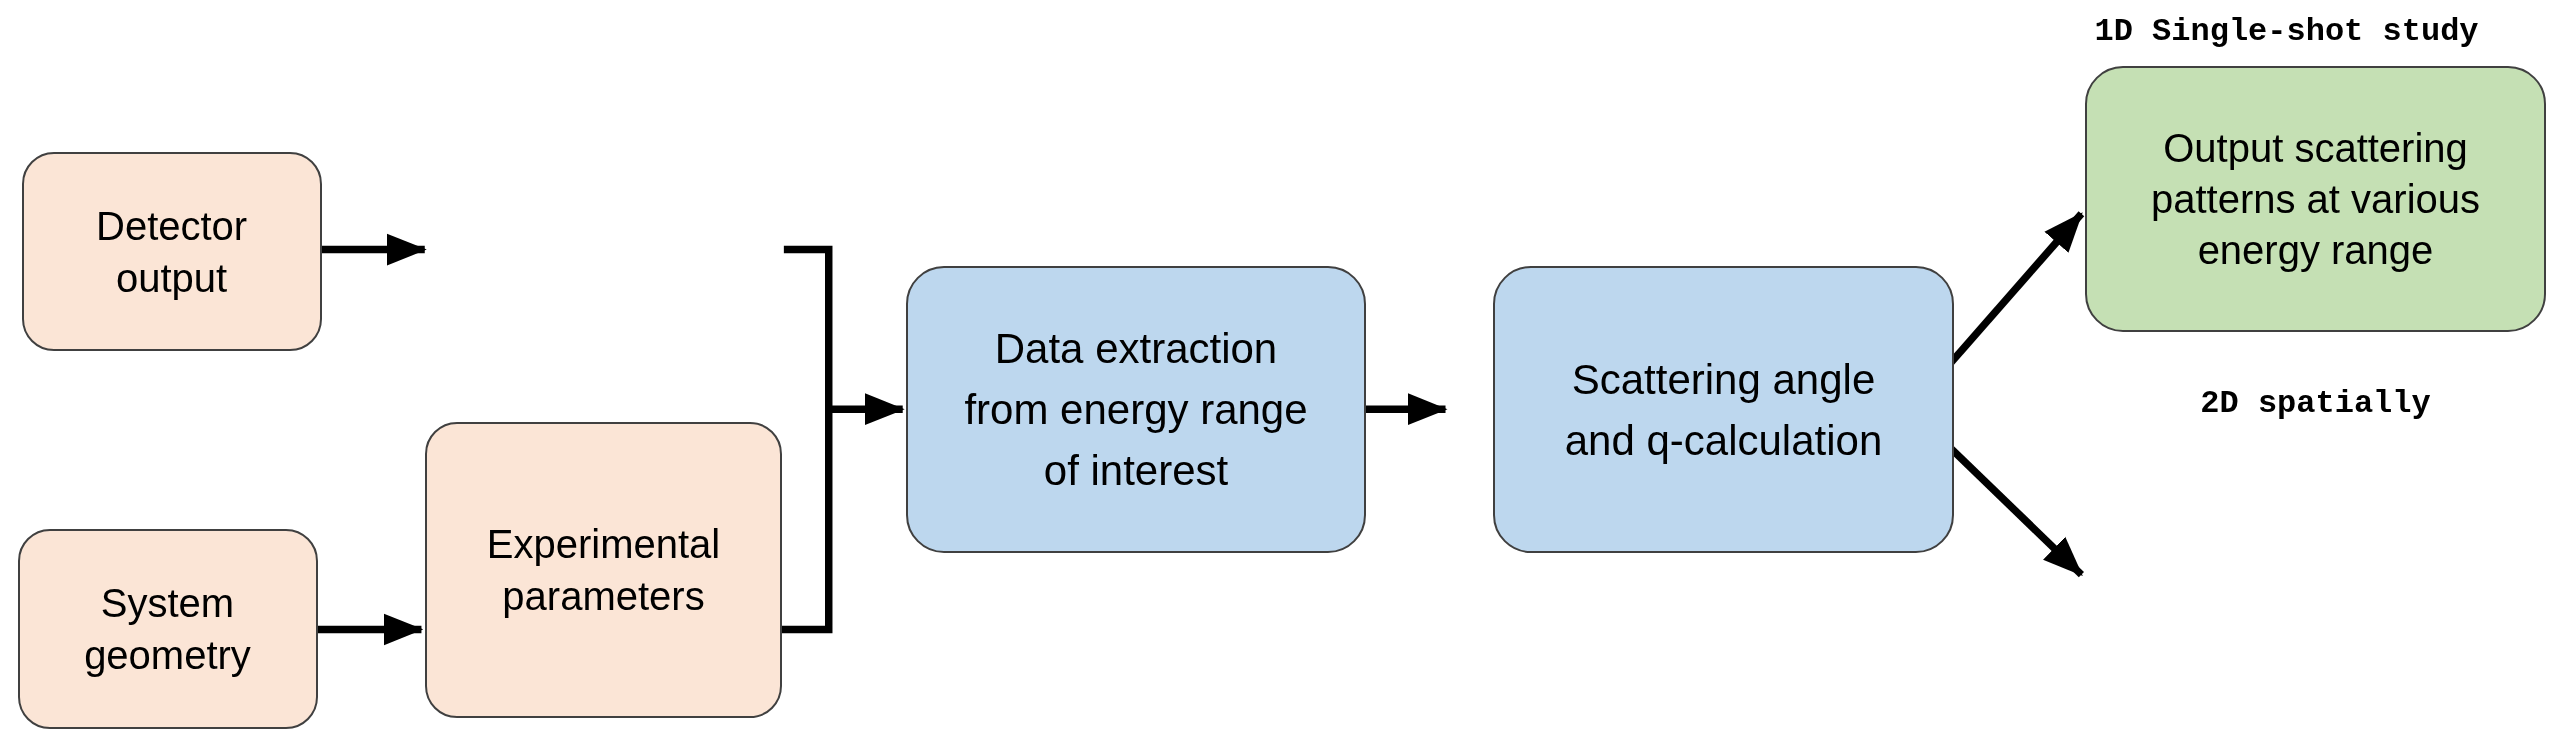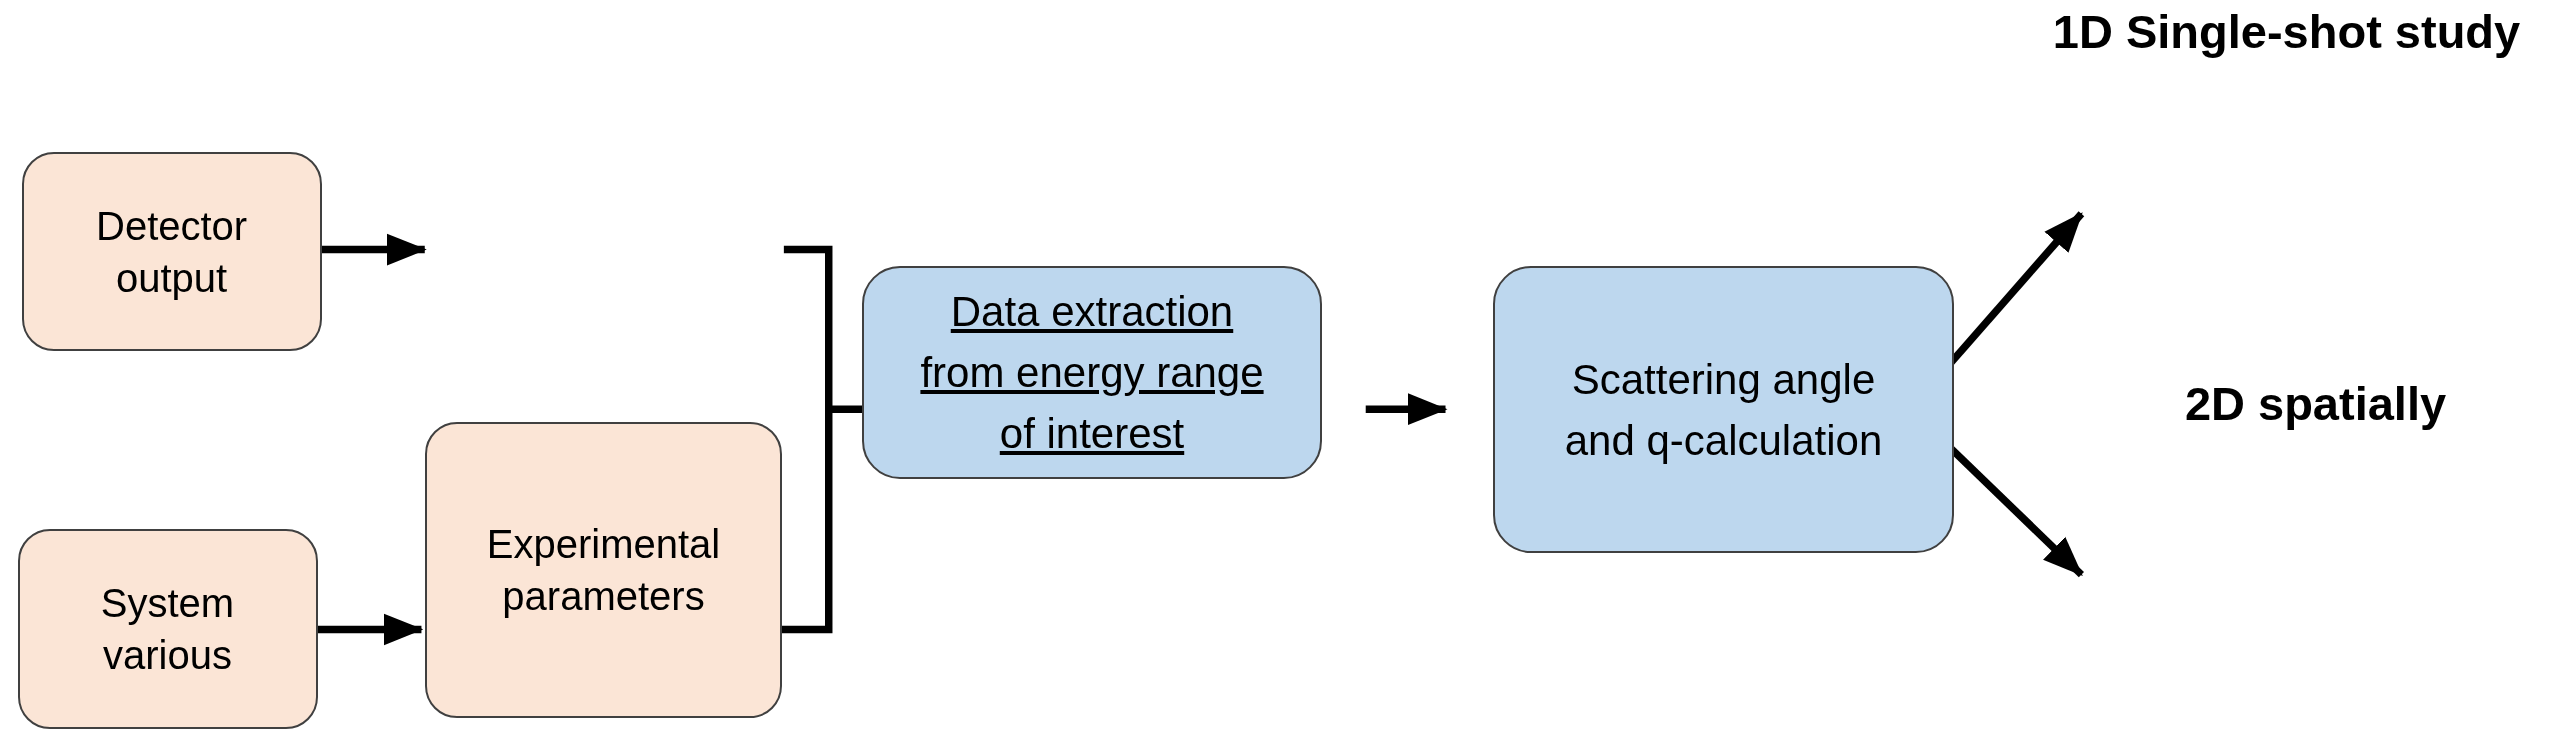--- a/index.html
+++ b/index.html
@@ -19,28 +19,29 @@
     color:#000;
     white-space:pre-line;
   }
   .peach{background:#FBE5D6;border-radius:32px;font-size:40px;line-height:52px;}
   .blue{background:#BDD7EE;border-radius:38px;font-size:42px;line-height:61px;}
   .green{background:#C5E0B4;border-radius:38px;font-size:40px;line-height:51px;}
   .hdr{
     position:absolute;
     display:flex;align-items:center;justify-content:center;
     text-align:center;
-    font-weight:700;font-size:47px;color:#000;
+    font-weight:700;font-size:32px;color:#000;
     white-space:nowrap;
+    font-family:Liberation Mono, monospace;
   }
   #detector-output{left:21.6px;top:152px;width:300px;height:199px;}
   #system-geometry{left:17.5px;top:529px;width:300px;height:200px;}
   #input-files{left:428px;top:129px;width:356px;height:244px;}
   #experimental-parameters{left:425px;top:422px;width:357px;height:296px;}
-  #data-extraction{left:862px;top:266px;width:460px;height:213px;text-decoration:underline;}
+  #data-extraction{left:906px;top:266px;width:460px;height:287px;}
   #scattering-angle{left:1449px;top:266px;width:461px;height:287px;margin-left:44px;}
   #output-1d{left:2085px;top:66px;width:461px;height:266px;}
   #output-2d{left:2085px;top:436px;width:461px;height:277px;}
   #header-1d{left:2012px;top:0px;width:549px;height:63px;}
   #header-2d{left:2085px;top:372px;width:461px;height:62px;}
   #connector-layer{position:absolute;left:0;top:0;width:2576px;height:741px;}
 </style>
 </head>
 <body>
 
@@ -61,21 +62,21 @@
     <path d="M2298,492 L2504,691" stroke="#000000" stroke-width="9" fill="none" marker-end="url(#ah)"></path>
   </svg>
 
   <div class="node peach" id="detector-output">
     <span>Detector
 output</span>
   </div>
 
   <div class="node peach" id="system-geometry">
     <span>System
-various</span>
+geometry</span>
   </div>
 
 
   <div class="node peach" id="experimental-parameters">
     <span>Experimental
 parameters</span>
   </div>
 
   <div class="node blue" id="data-extraction">
     <span>Data extraction
@@ -83,18 +84,23 @@
 of interest</span>
   </div>
 
   <div class="node blue" id="scattering-angle">
     <span>Scattering angle
 and q-calculation</span>
   </div>
 
   <div class="hdr" id="header-1d">1D Single-shot study</div>
 
+  <div class="node green" id="output-1d">
+    <span>Output scattering
+patterns at various
+energy range</span>
+  </div>
 
   <div class="hdr" id="header-2d">2D spatially</div>
 
 
 </div>
 
 
 </body></html>

